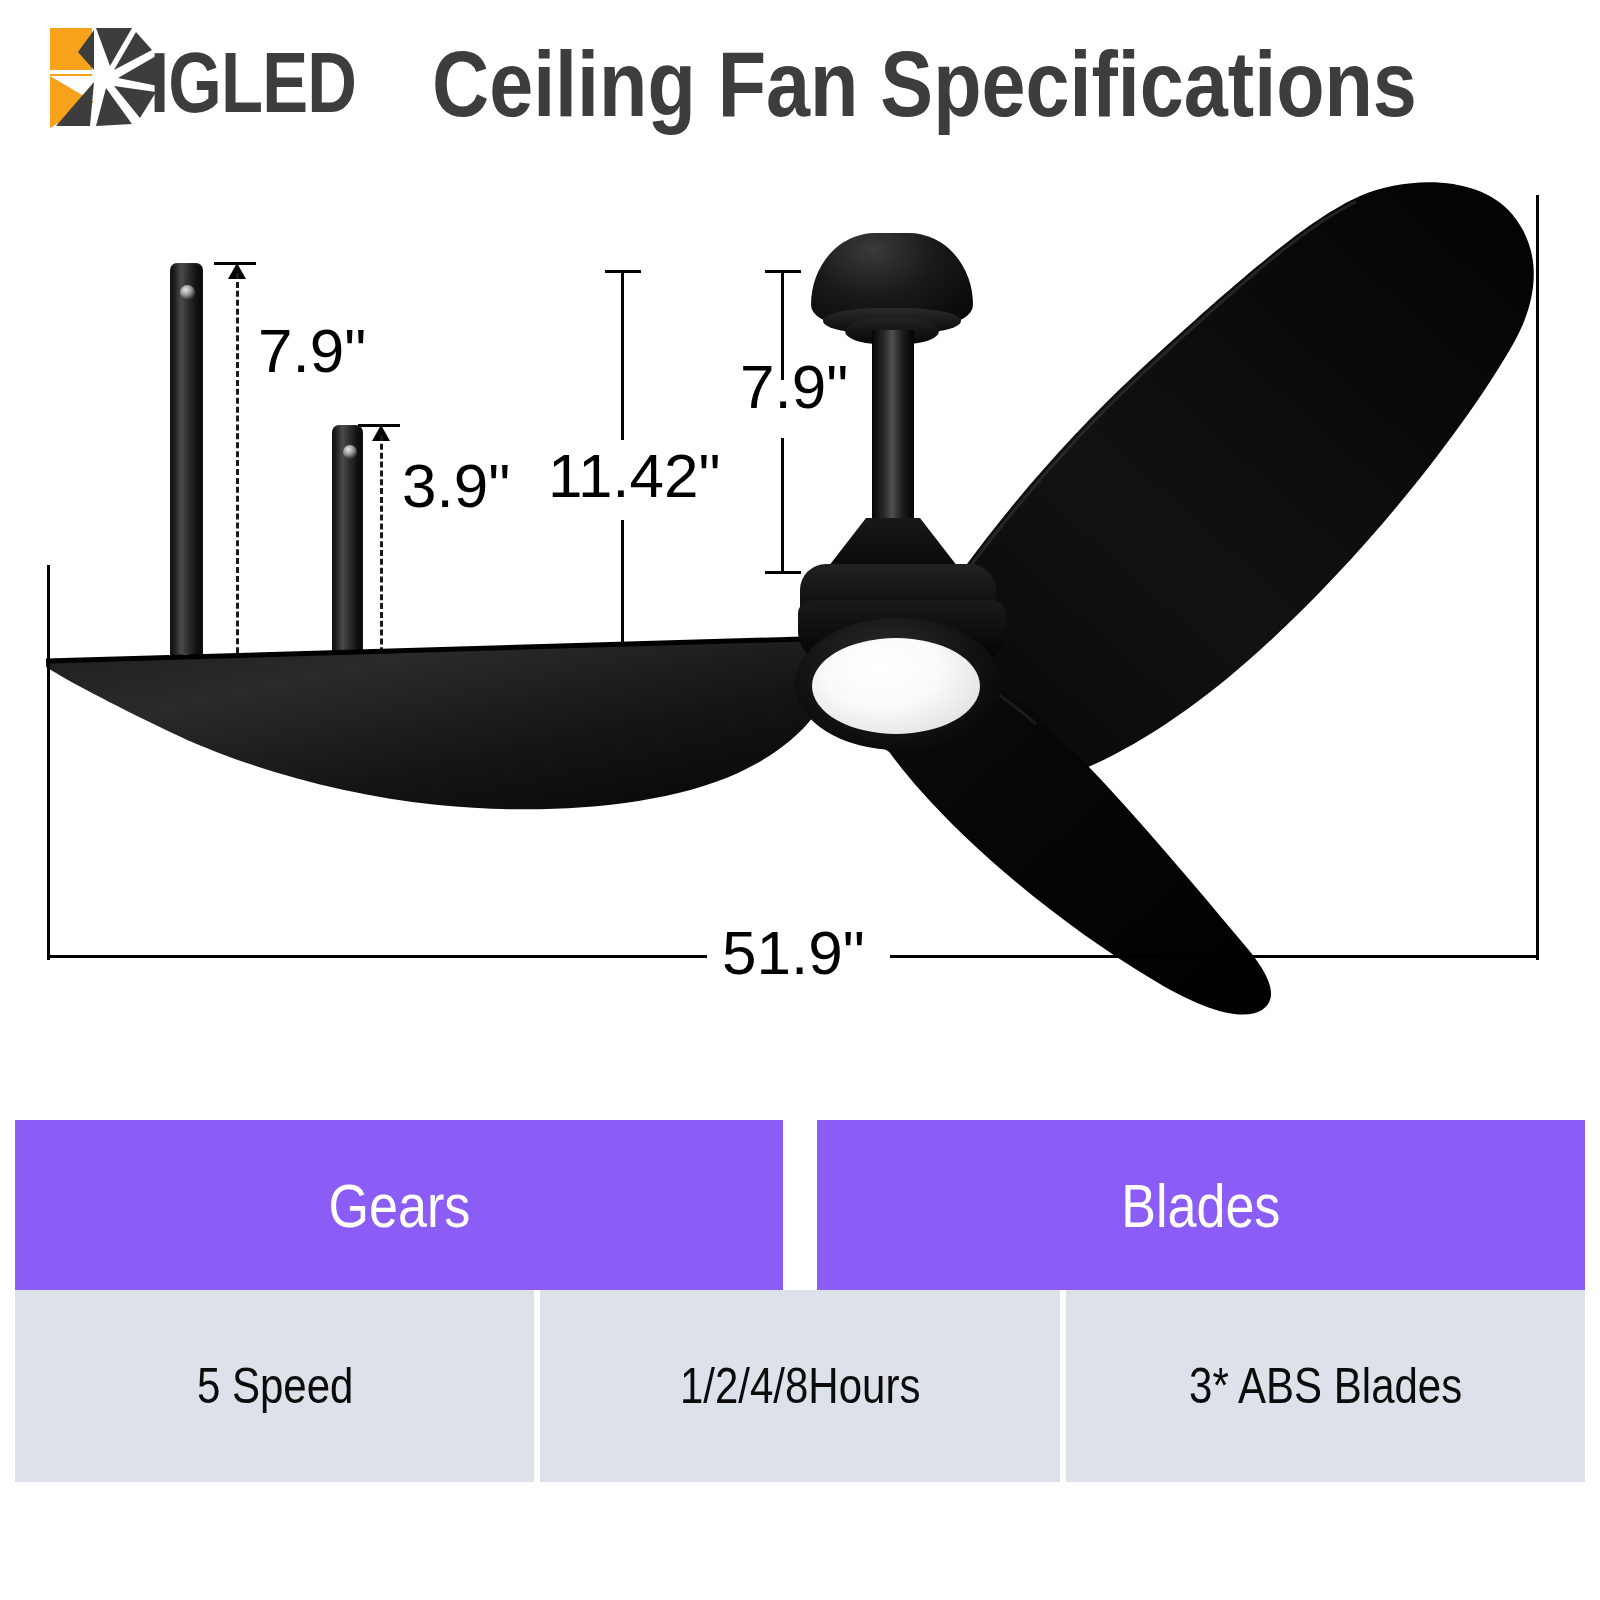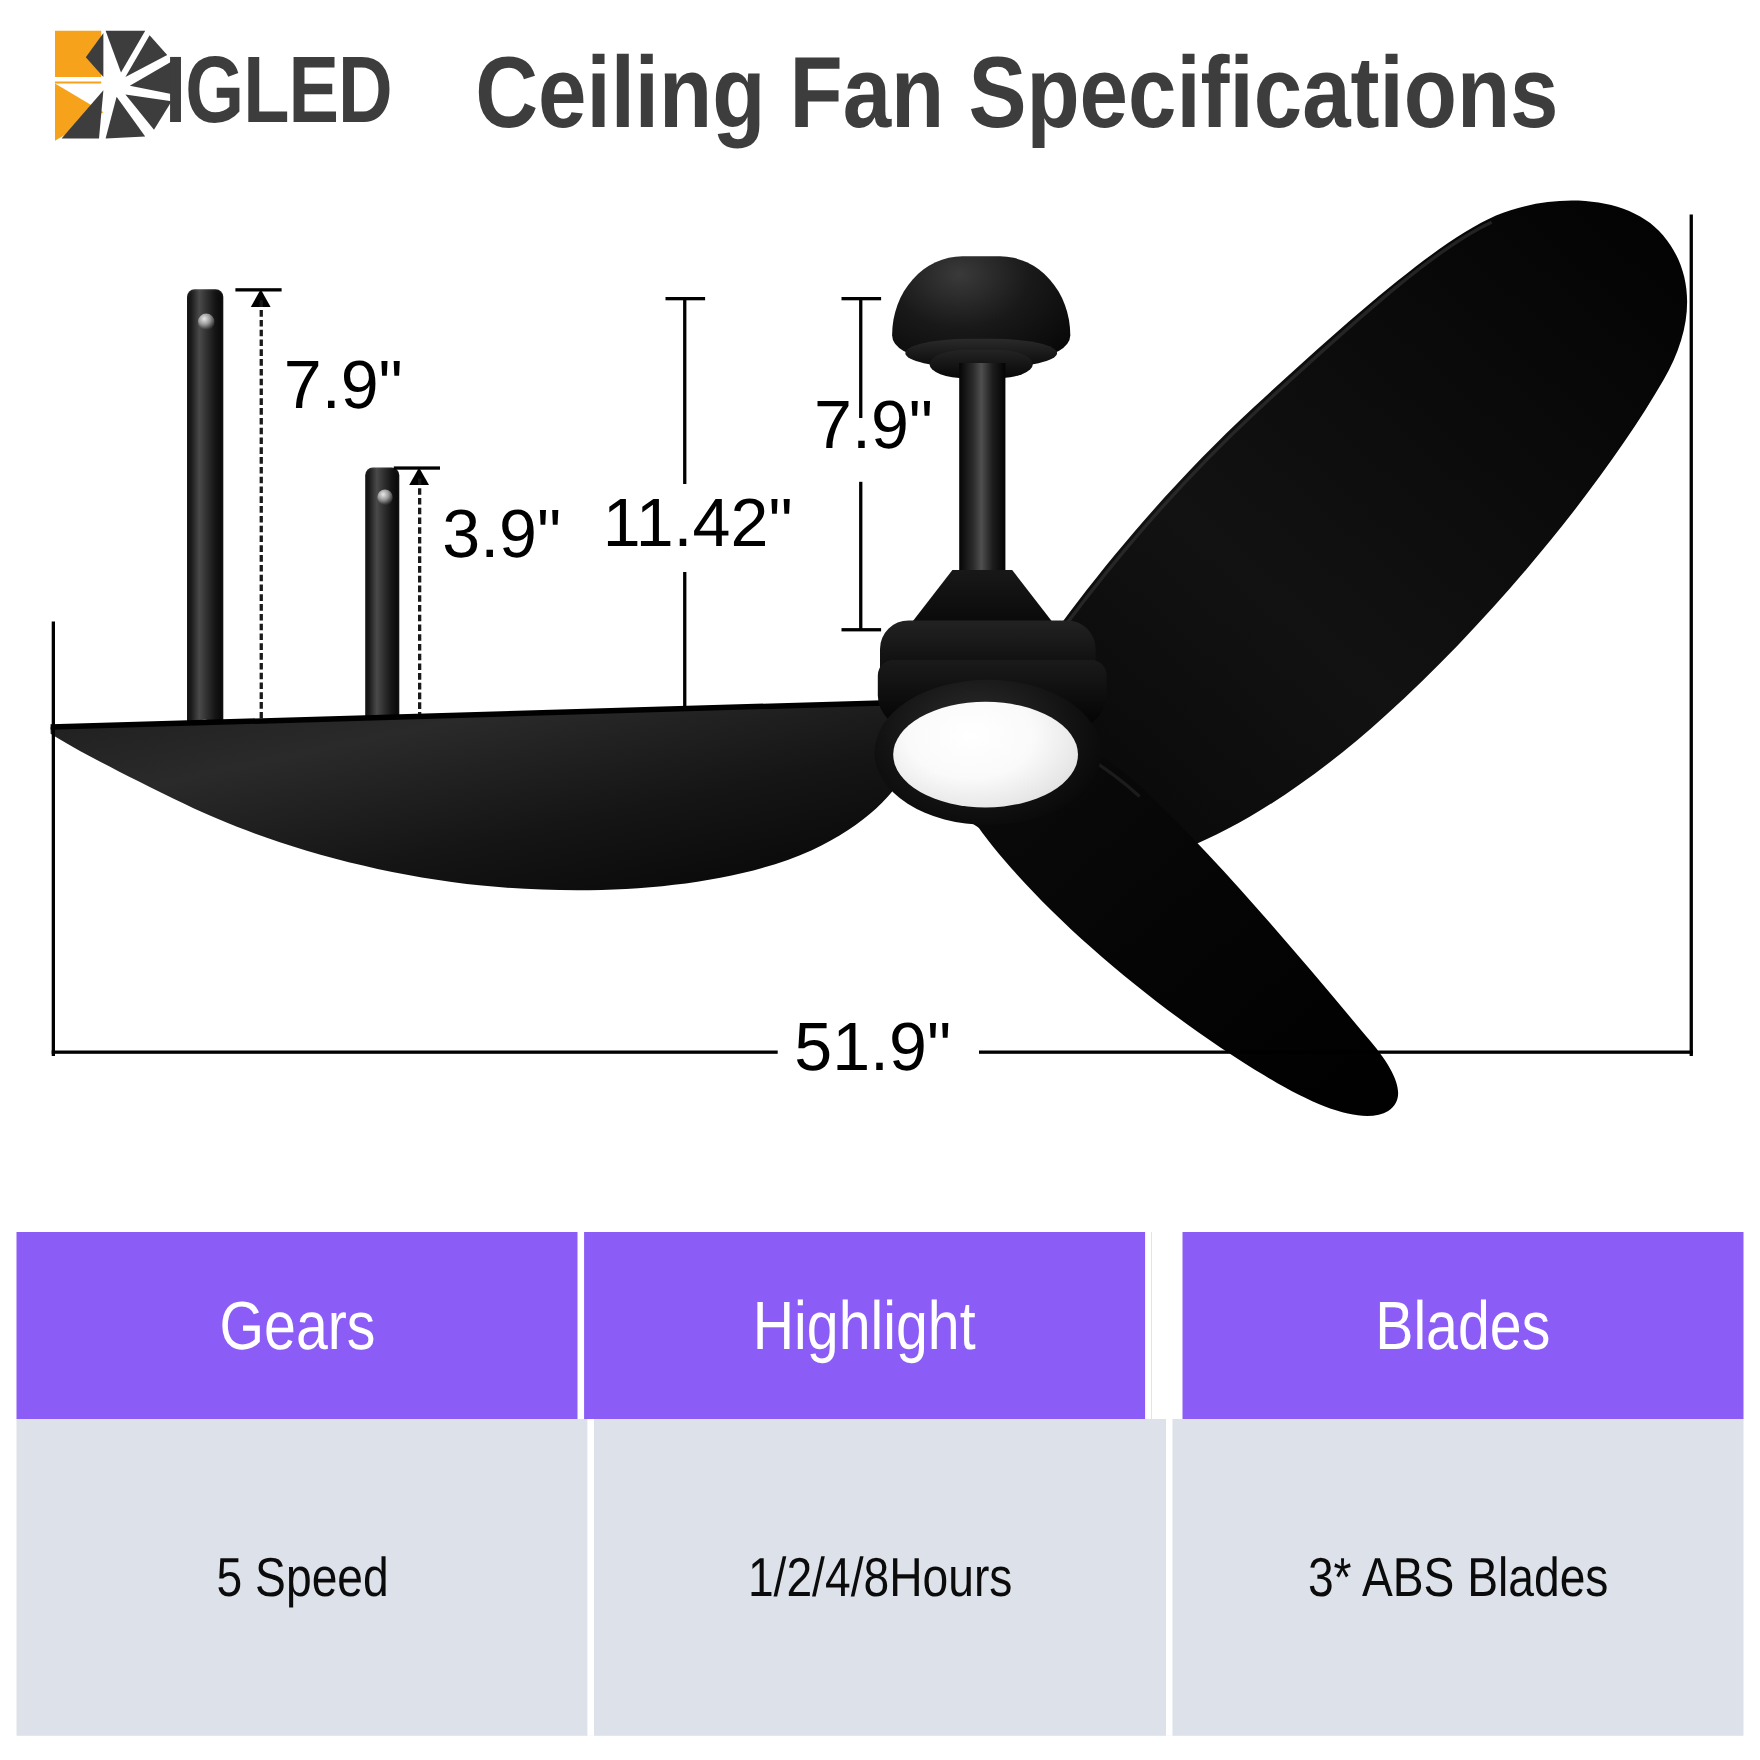--- a/index.html
+++ b/index.html
@@ -197,21 +197,21 @@
     color: #ffffff;
     height: 170px;
     font-size: 62px;
     border-right: 6px solid #ffffff;
     transform: none;
   }
   .spec-row.head .spec-cell:last-child { border-right: none; margin-left: 28px; }
   .spec-row.body .spec-cell {
     background: #dde2ea;
     color: #0b0b0b;
-    height: 288px;
+    height: 192px;
     font-size: 50px;
     border-right: 6px solid #ffffff;
   }
   .spec-row.body .spec-cell:last-child { border-right: none; }
   .cell-text {
     display: inline-block;
     transform: scaleX(0.84);
     white-space: nowrap;
   }
 </style>
@@ -341,23 +341,20 @@
   <div class="dim-label" style="left:722px; top:762px;">51.9"</div>
 </div>
 
 <div id="spec-table">
 
   <div class="spec-row head">
     <div class="spec-cell">
       <span class="cell-text">Gears</span>
     </div>
     <div class="spec-cell">
-      <span class="cell-text">Highlight</span>
-    </div>
-    <div class="spec-cell">
       <span class="cell-text">Blades</span>
     </div>
   </div>
 
   <div class="spec-row body">
     <div class="spec-cell">
       <span class="cell-text">5 Speed</span>
     </div>
     <div class="spec-cell">
       <span class="cell-text">1/2/4/8Hours</span>

